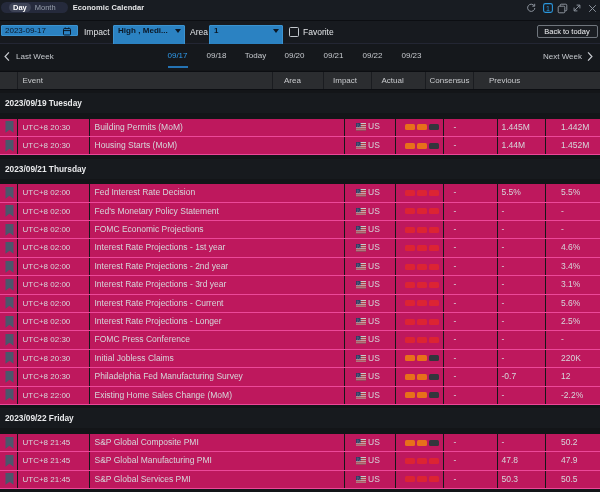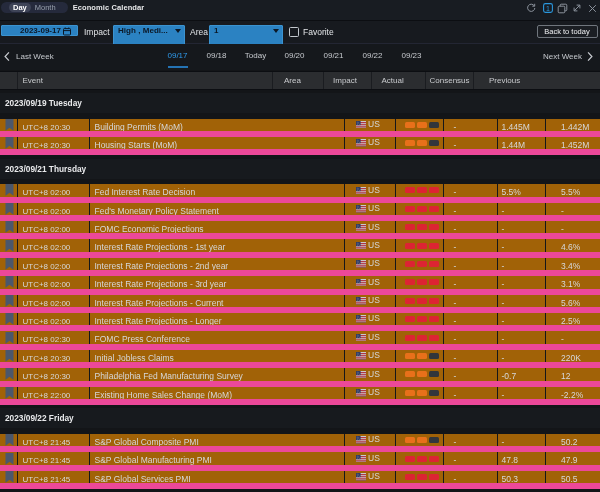--- a/index.html
+++ b/index.html
@@ -12,21 +12,21 @@
 .tab.on{background:#3e4457;color:#ffffff;font-weight:bold}
 .title{font-size:7.5px;font-weight:bold;color:#e8e9eb;margin-left:5px;letter-spacing:0.1px;position:relative;top:-2.5px}
 .ticons{position:absolute;right:3.5px;top:1.5px;height:13.5px;display:flex;align-items:center}
 .ticons svg{display:block;margin-left:4px}
 .ticons svg.i1{margin-left:7px}
 .ticons svg.ix{margin-left:6px}
 .ticons svg.ir{margin-left:0}
 
 .toolbar{height:23px;background:#171a1f;border-bottom:1px solid #232633;display:flex;align-items:center;position:relative}
 .dinput{position:absolute;left:1px;top:4px;width:77px;height:11px;background:#2b82c2;border:1px solid #3b93d0;border-radius:1px;display:flex;align-items:center}
-.dinput .dt{font-size:8px;font-weight:bold;color:#0c1826;margin-left:18px}
+.dinput .dt{font-size:8px;font-weight:normal;color:#0c1826;margin-left:3px}
 .dinput svg{position:absolute;right:6.5px;top:1px}
 .lbl{font-size:8.5px;color:#e2e4e7;position:absolute;top:5.5px;line-height:10px}
 .lbl.impact{position:absolute;left:84px}
 .sel{position:absolute;top:4px;height:24px;background:#2b82c2;border:1px solid #3b93d0;border-radius:1px;font-size:8px;font-weight:bold;color:#0c1826;line-height:9px;padding-left:4px}
 .cjkc{font-style:normal;display:inline-block;width:7px;text-align:center;vertical-align:top}
 .sel .arr{position:absolute;right:3px;top:3px;width:0;height:0;border-left:3.5px solid transparent;border-right:3.5px solid transparent;border-top:4px solid #0c1826}
 .sel.s1{left:113px;width:72px}
 .sel.s2{left:209px;width:74px}
 .lbl.area{position:absolute;left:190px}
 .chk{position:absolute;left:289px;top:6px;width:10px;height:10px;border:1px solid #c3c8ce;border-radius:1.5px;background:transparent}
@@ -49,21 +49,21 @@
 .c0{width:17px}
 .c1{width:72px;padding-left:4.5px}
 .row .c1{font-size:8px}
 .c2{width:254.5px;padding-left:4.5px}
 .c3{width:51.5px;padding-left:11.5px}
 .c4{width:48px;padding-left:9px}
 .c5{width:53.5px;padding-left:9.5px}
 .c6{width:48.5px;padding-left:4px}
 .c7{width:55px;padding-left:15px}
 .sect{margin-top:3.5px;height:20px;line-height:20px;background:#171a1e;font-size:8.3px;font-weight:bold;color:#e9eaec;padding-left:5px;margin-bottom:5.5px}
-.row{display:flex;height:18.4px;background:#a16207;border-bottom:6px solid #ec4899;font-size:8.5px;line-height:17.5px;color:#d6d8db}
+.row{display:flex;height:18.4px;background:#be185d;border-bottom:1px solid #ec4899;font-size:8.5px;line-height:17.5px;color:#d6d8db}
 .row .cell{border-left:1px solid #15171a}
 .row .cell:first-child{border-left:none;display:flex;align-items:center;padding-left:5px}
 .row .c3{display:flex;align-items:center}
 .row .c3 svg{margin-right:2px}
 .row .c3 b{font-weight:normal;color:#d4d6d9}
 .imp{display:flex;align-items:center;height:100%}
 .imp i{display:block;width:10px;height:6px;border-radius:1.5px;margin-right:2px}
 .imp .r{background:#dc2433}
 .imp .o{background:#e8701a}
 .imp .g{background:#32363c}

